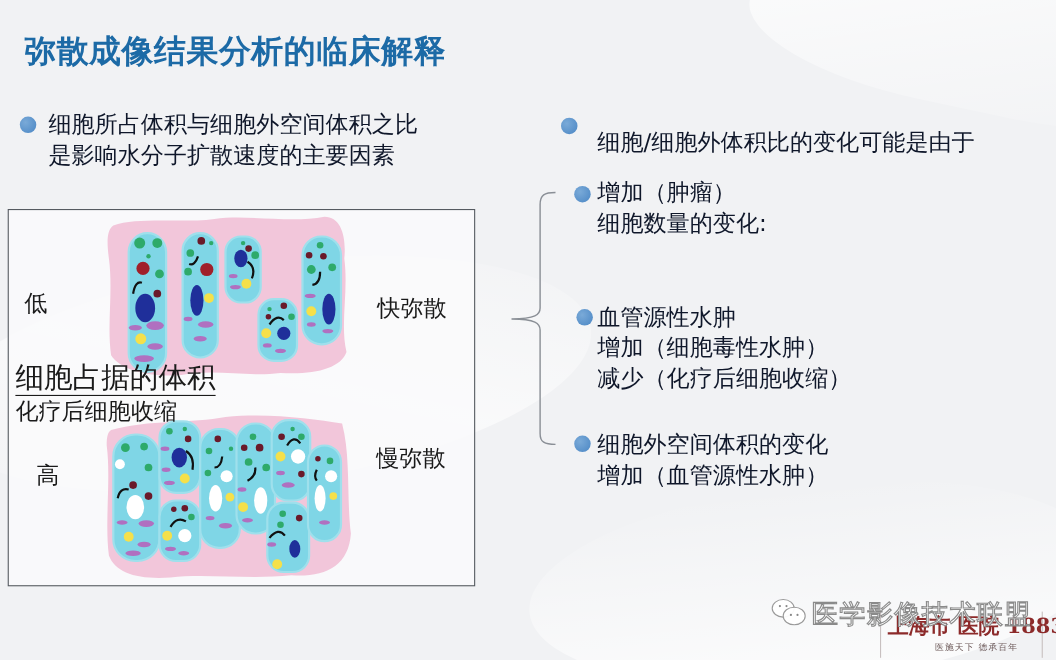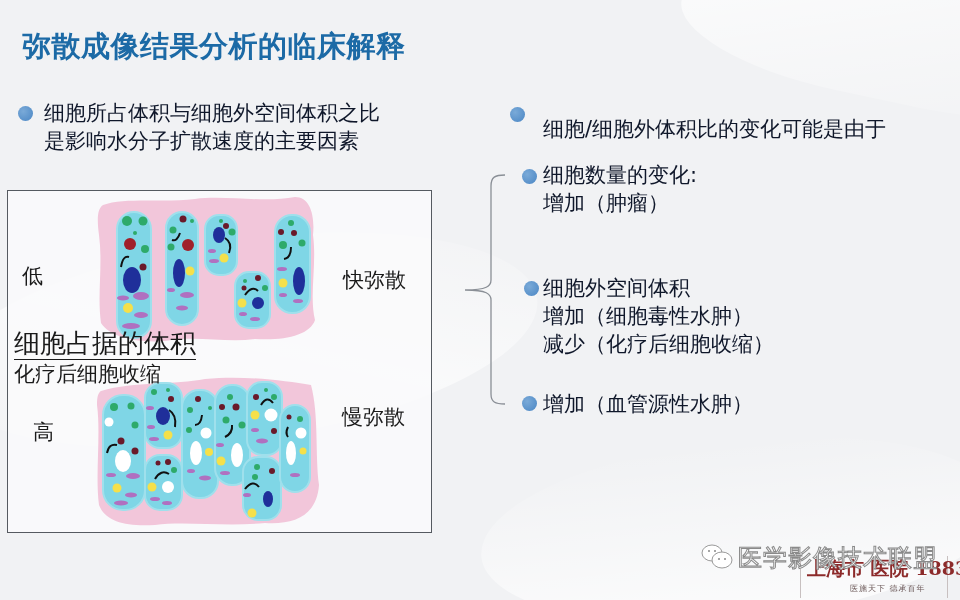--- a/index.html
+++ b/index.html
@@ -307,33 +307,34 @@
 
 <div class="bullet" style="left:510px; top:107px;"></div>
 <div class="text-block" style="left:543px; top:99px;margin-top:16px;">细胞/细胞外体积比的变化可能是由于</div>
 
 <svg class="brace" width="50" height="235" viewBox="0 0 50 235">
   <path d="M42,3 C32,3 28,5 28,14 L28,108 C28,114 24,118 2,118 C24,118 28,122 28,128 L28,222 C28,230 32,232 42,232" stroke="#8a8f96" stroke-width="1.3" fill="none"></path>
 </svg>
 
 <div class="bullet" style="left:522px; top:169px;"></div>
 <div class="text-block" style="left:543px; top:161px;">
+  <div>增加（肿瘤）</div>
   <div>细胞数量的变化:</div>
-  <div>增加（肿瘤）</div>
 </div>
 
 <div class="bullet" style="left:524px; top:281px;"></div>
 <div class="text-block" style="left:543px; top:274px;">
-  <div>细胞外空间体积</div>
+  <div>血管源性水肿</div>
   <div>增加（细胞毒性水肿）</div>
   <div>减少（化疗后细胞收缩）</div>
 </div>
 
 <div class="bullet" style="left:522px; top:396px;"></div>
 <div class="text-block" style="left:543px; top:390px;">
+  <div>细胞外空间体积的变化</div>
   <div>增加（血管源性水肿）</div>
 </div>
 
 <div class="watermark">
   <svg class="wm-chat-icon" width="34" height="30" viewBox="0 0 34 30">
     <ellipse cx="12" cy="11" rx="10" ry="8" fill="rgba(255,255,255,0.9)" stroke="#9a9a9a" stroke-width="1"></ellipse>
     <ellipse cx="22" cy="18" rx="10" ry="8" fill="rgba(255,255,255,0.95)" stroke="#9a9a9a" stroke-width="1"></ellipse>
     <circle cx="9" cy="9" r="1" fill="#888"></circle>
       <circle cx="15" cy="9" r="1" fill="#888"></circle>
     <circle cx="19" cy="17" r="1" fill="#888"></circle>

